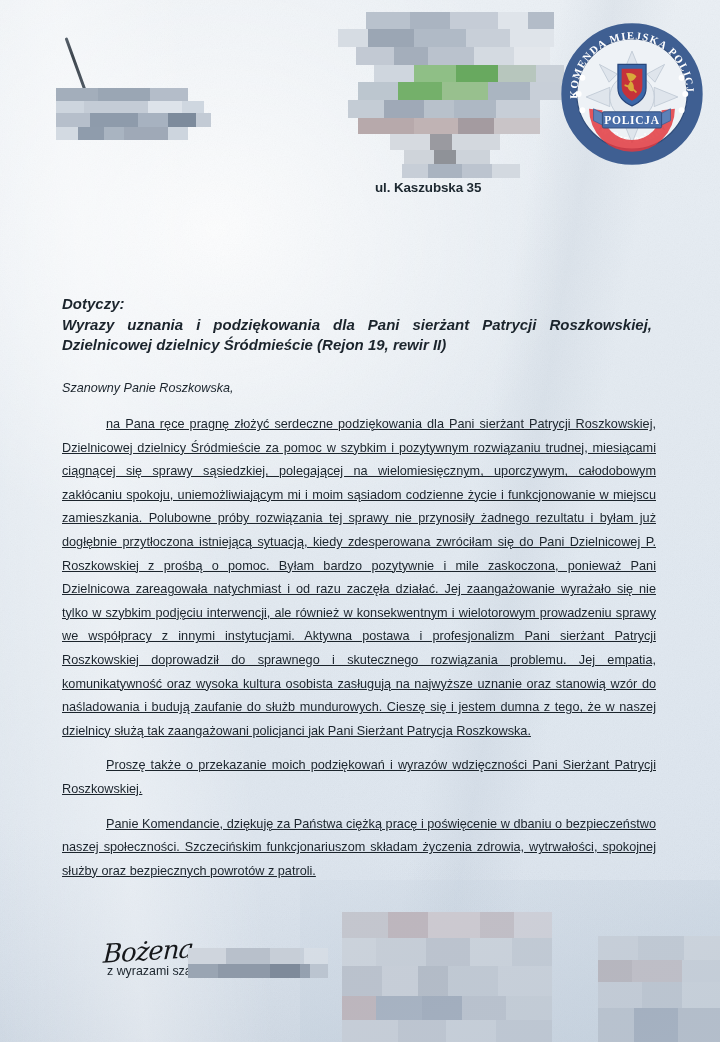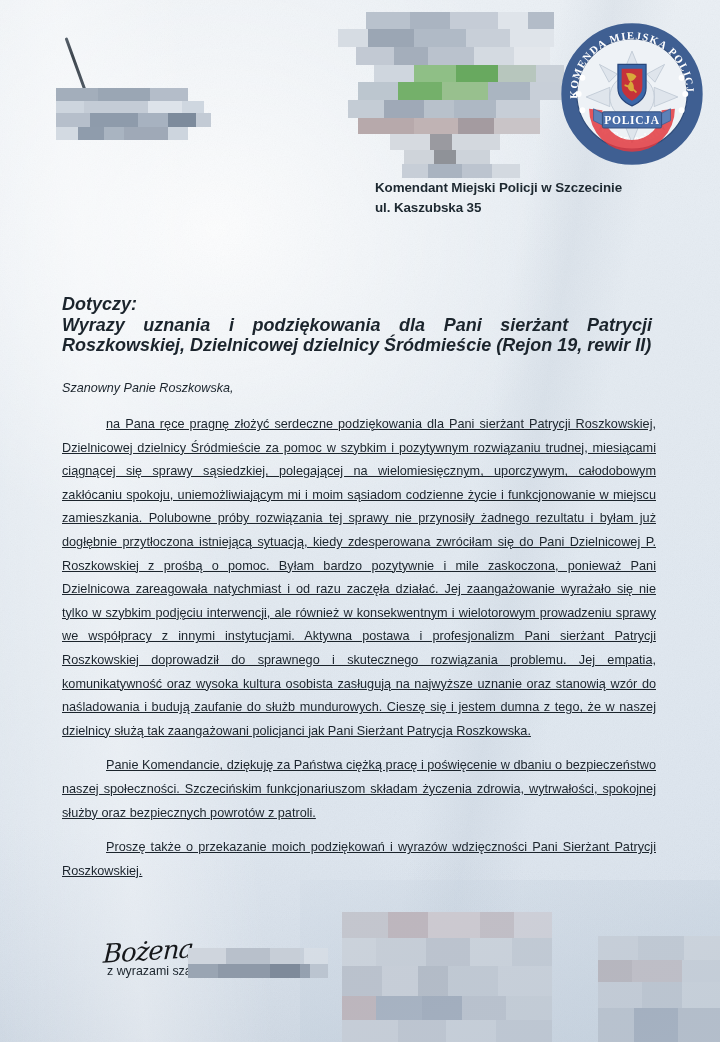--- a/index.html
+++ b/index.html
@@ -96,21 +96,21 @@
     line-height: 20.4px;
     color: #1d2830;
     letter-spacing: -0.1px;
   }
 
   
   #subject {
     position: absolute;
     left: 62px; top: 294px;
     width: 590px;
-    font-size: 18px;
+    font-size: 15px;
     font-weight: bold;
     font-style: italic;
     line-height: 20.5px;
     color: #1b242c;
     text-align: justify;
   }
   #subject .lbl { display: block; }
 
   
   #salutation {
@@ -329,35 +329,34 @@
   </svg>
 
   <div id="addressee-redaction" class="pix">
     <i style="left:0;top:0;width:26px;height:14px;background:#c7ced7"></i>
     <i style="left:26px;top:0;width:34px;height:14px;background:#a9b3c0"></i>
     <i style="left:60px;top:0;width:30px;height:14px;background:#bcc4cf"></i>
     <i style="left:90px;top:0;width:28px;height:14px;background:#d3d9e0"></i>
   </div>
 
   <div id="addressee">
-    <div>Komendant Miejski Policji w Szczecinie</div>
     <div>ul. Kaszubska 35</div>
   </div>
 
   <div id="subject">
     <span class="lbl">Dotyczy:</span>
     <span>Wyrazy uznania i podziękowania dla Pani sierżant Patrycji Roszkowskiej, Dzielnicowej dzielnicy Śródmieście (Rejon 19, rewir II)</span>
   </div>
 
   <div id="salutation">Szanowny Panie Roszkowska,</div>
 
   <div id="body">
     <p>na Pana ręce pragnę złożyć serdeczne podziękowania dla Pani sierżant Patrycji Roszkowskiej, Dzielnicowej dzielnicy Śródmieście za pomoc w szybkim i pozytywnym rozwiązaniu trudnej, miesiącami ciągnącej się sprawy sąsiedzkiej, polegającej na wielomiesięcznym, uporczywym, całodobowym zakłócaniu spokoju, uniemożliwiającym mi i moim sąsiadom codzienne życie i funkcjonowanie w miejscu zamieszkania. Polubowne próby rozwiązania tej sprawy nie przynosiły żadnego rezultatu i byłam już dogłębnie przytłoczona istniejącą sytuacją, kiedy zdesperowana zwróciłam się do Pani Dzielnicowej P. Roszkowskiej z prośbą o pomoc. Byłam bardzo pozytywnie i mile zaskoczona, ponieważ Pani Dzielnicowa zareagowała natychmiast i od razu zaczęła działać. Jej zaangażowanie wyrażało się nie tylko w szybkim podjęciu interwencji, ale również w konsekwentnym i wielotorowym prowadzeniu sprawy we współpracy z innymi instytucjami. Aktywna postawa i profesjonalizm Pani sierżant Patrycji Roszkowskiej doprowadził do sprawnego i skutecznego rozwiązania problemu. Jej empatia, komunikatywność oraz wysoka kultura osobista zasługują na najwyższe uznanie oraz stanowią wzór do naśladowania i budują zaufanie do służb mundurowych. Cieszę się i jestem dumna z tego, że w naszej dzielnicy służą tak zaangażowani policjanci jak Pani Sierżant Patrycja Roszkowska.</p>
+    <p>Proszę także o przekazanie moich podziękowań i wyrazów wdzięczności Pani Sierżant Patrycji Roszkowskiej.</p>
     <p>Panie Komendancie, dziękuję za Państwa ciężką pracę i poświęcenie w dbaniu o bezpieczeństwo naszej społeczności. Szczecińskim funkcjonariuszom składam życzenia zdrowia, wytrwałości, spokojnej służby oraz bezpiecznych powrotów z patroli.</p>
-    <p>Proszę także o przekazanie moich podziękowań i wyrazów wdzięczności Pani Sierżant Patrycji Roszkowskiej.</p>
   </div>
 
   <div id="closing">z wyrazami szacunku</div>
   <div id="signature">Bożena</div>
 
   <div id="signature-redaction" class="pix">
     <i style="left:0;top:0;width:38px;height:16px;background:#cfd5dd"></i>
     <i style="left:38px;top:0;width:44px;height:16px;background:#b8c0cb"></i>
     <i style="left:82px;top:0;width:34px;height:16px;background:#c7ced7"></i>
     <i style="left:116px;top:0;width:24px;height:16px;background:#dde2e8"></i>

